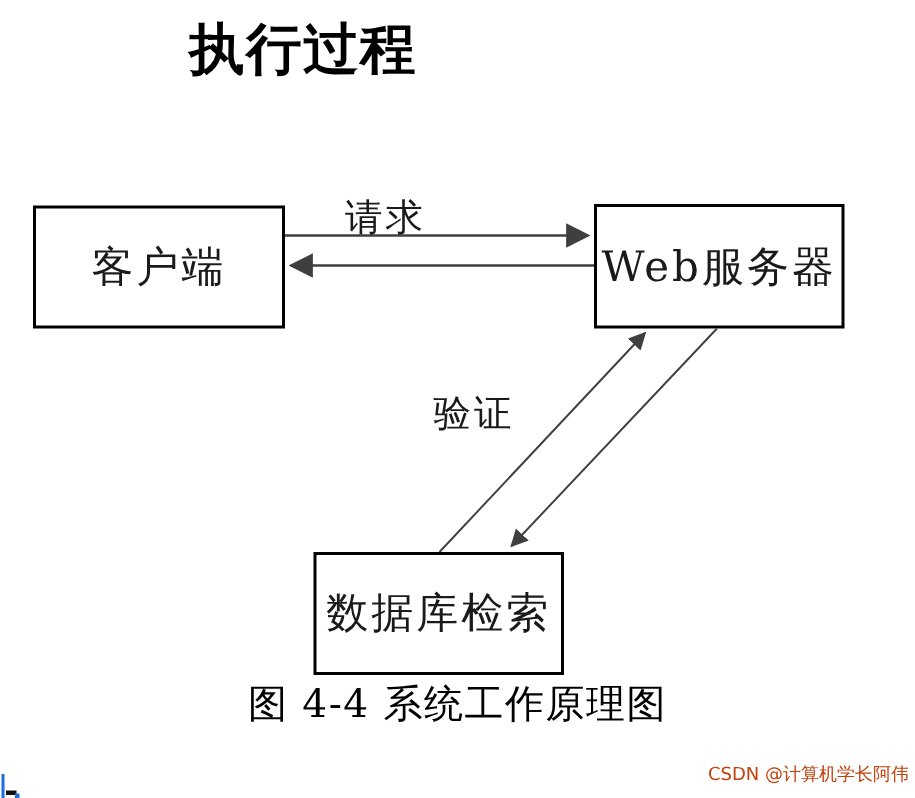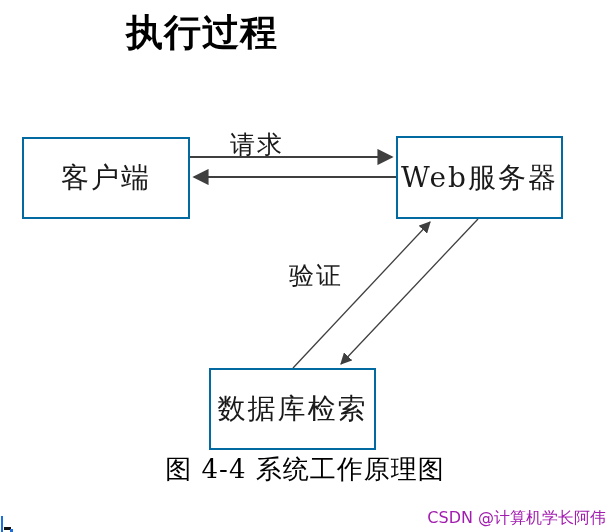--- a/index.html
+++ b/index.html
@@ -15,21 +15,21 @@
   .abs { position: absolute; }
   #diagram-title {
     left: 126px; top: 8px; width: 300px;
     font-size: 37px;
     font-weight: bold;
     color: #000000;
     letter-spacing: 1px;
     white-space: nowrap;
   }
   .node-box {
-    border: 2px solid #0369a1;
+    border: 2px solid #000000;
     background: #ffffff;
     display: flex;
     align-items: center;
     justify-content: center;
     font-size: 28px;
     color: #1a1a1a;
     letter-spacing: 2px;
     white-space: nowrap;
   }
   #node-client     { left: 22px;  top: 137px; width: 168px; height: 82px; }
@@ -53,22 +53,22 @@
     text-align: center;
     font-size: 26px;
     color: #000000;
     letter-spacing: 1px;
     white-space: nowrap;
   }
   #watermark {
     left: 420px; top: 508px; width: 186px;
     text-align: right;
     font-family: "DejaVu Sans", "Liberation Sans", sans-serif;
-    font-size: 16px;
-    color: #a21caf;
+    font-size: 12px;
+    color: #c2410c;
     white-space: nowrap;
   }
   #cursor-artifact-bar   { left: 1px;  top: 516px; width: 2px; height: 16px; background: #1a6fdc; }
   #cursor-artifact-mark  { left: 4px;  top: 527px; width: 7px; height: 3px;  background: #111111; }
   #cursor-artifact-dot   { left: 10px; top: 529px; width: 3px; height: 3px;  background: #1a6fdc; }
 </style>
 </head>
 <body>
 
 <div id="canvas">

